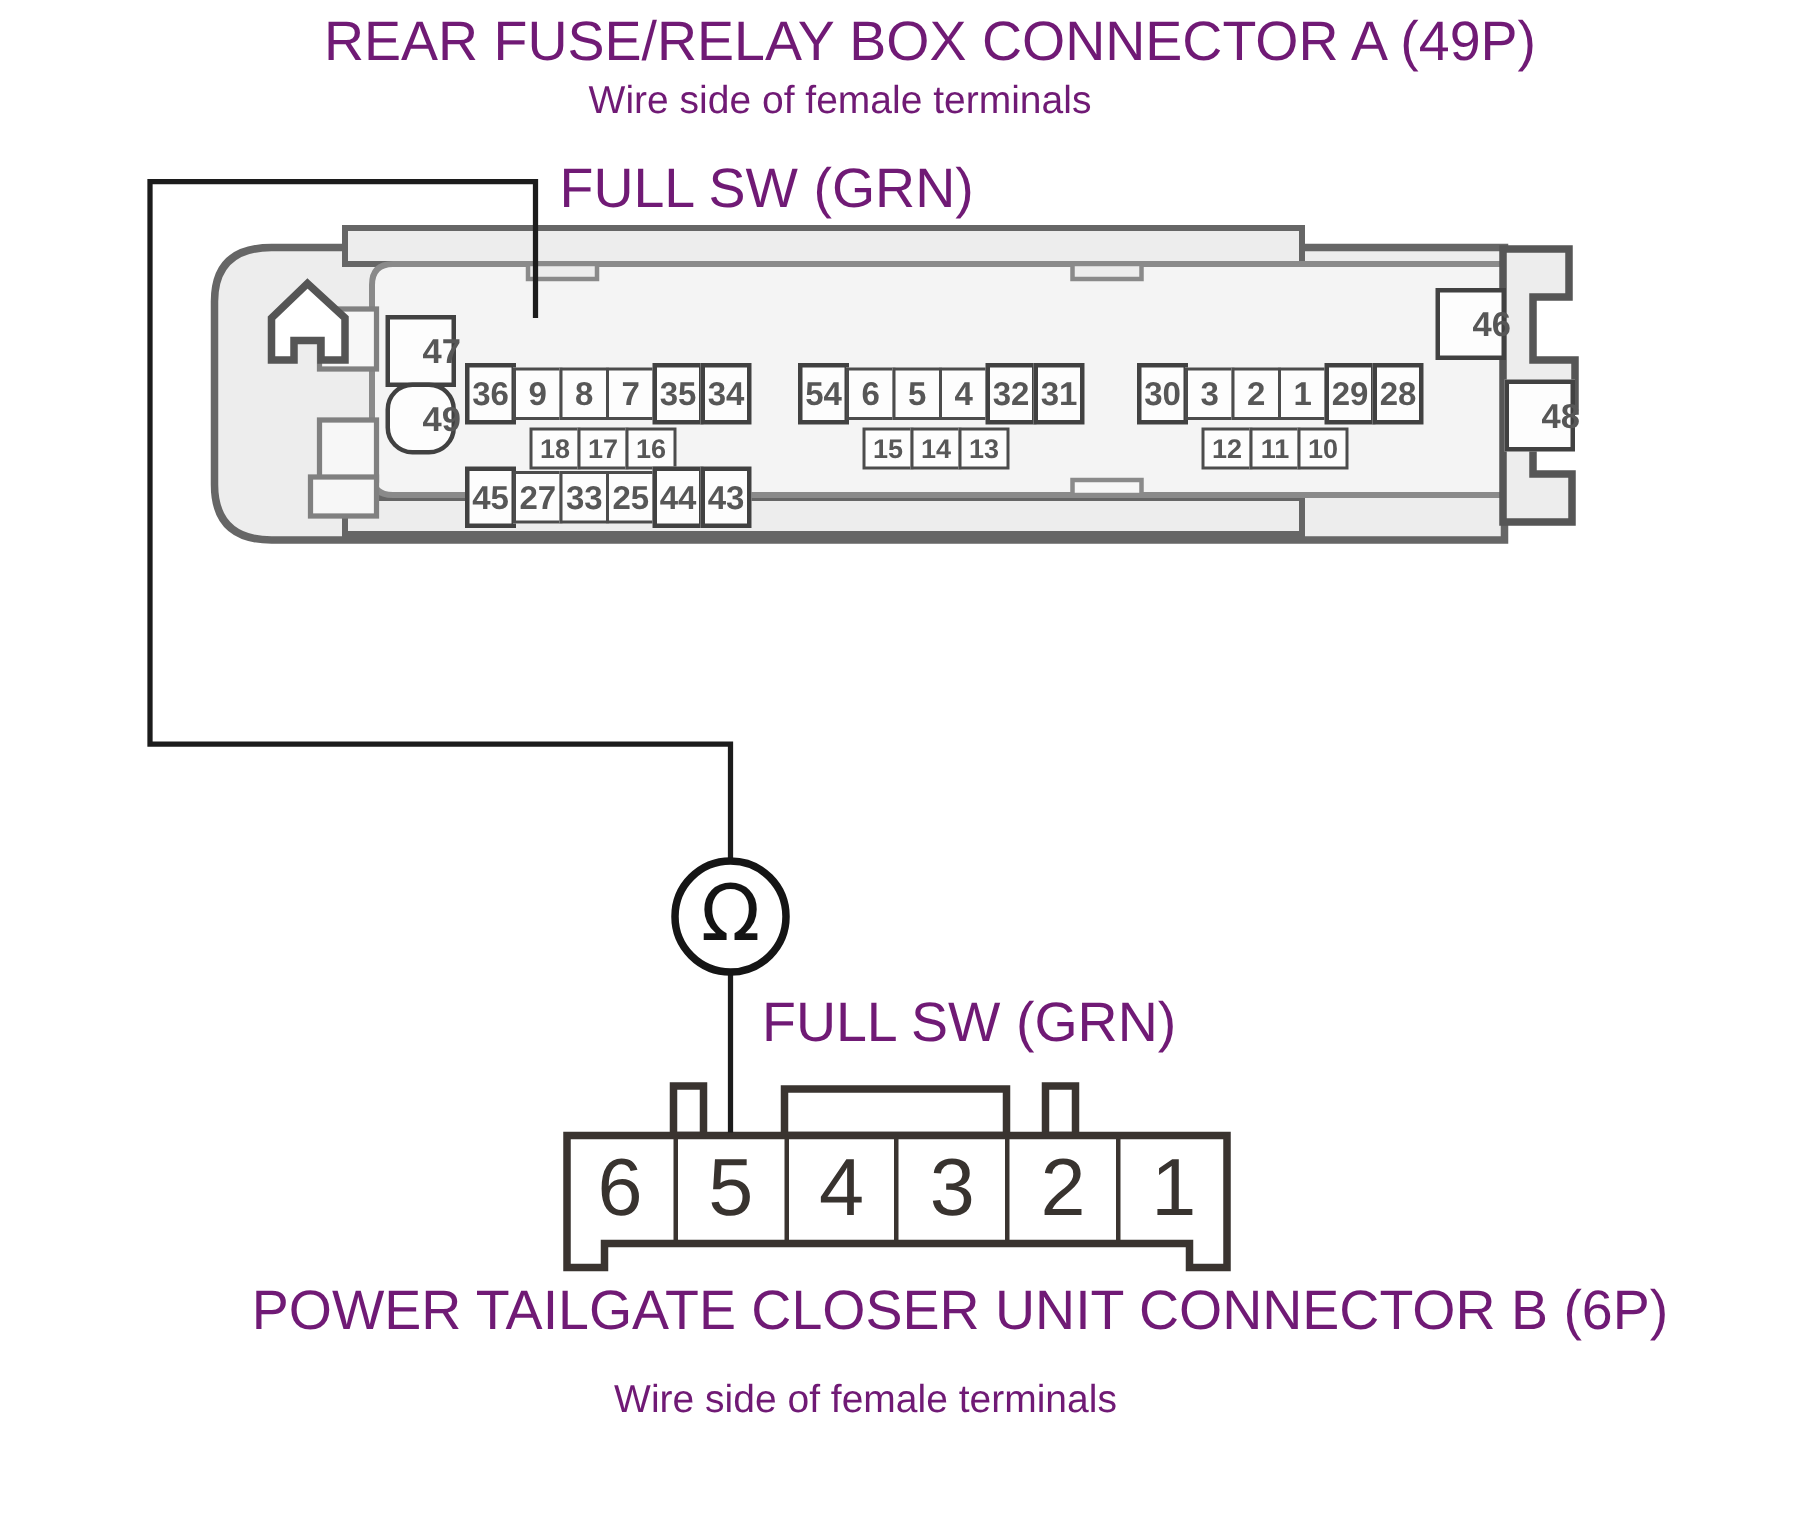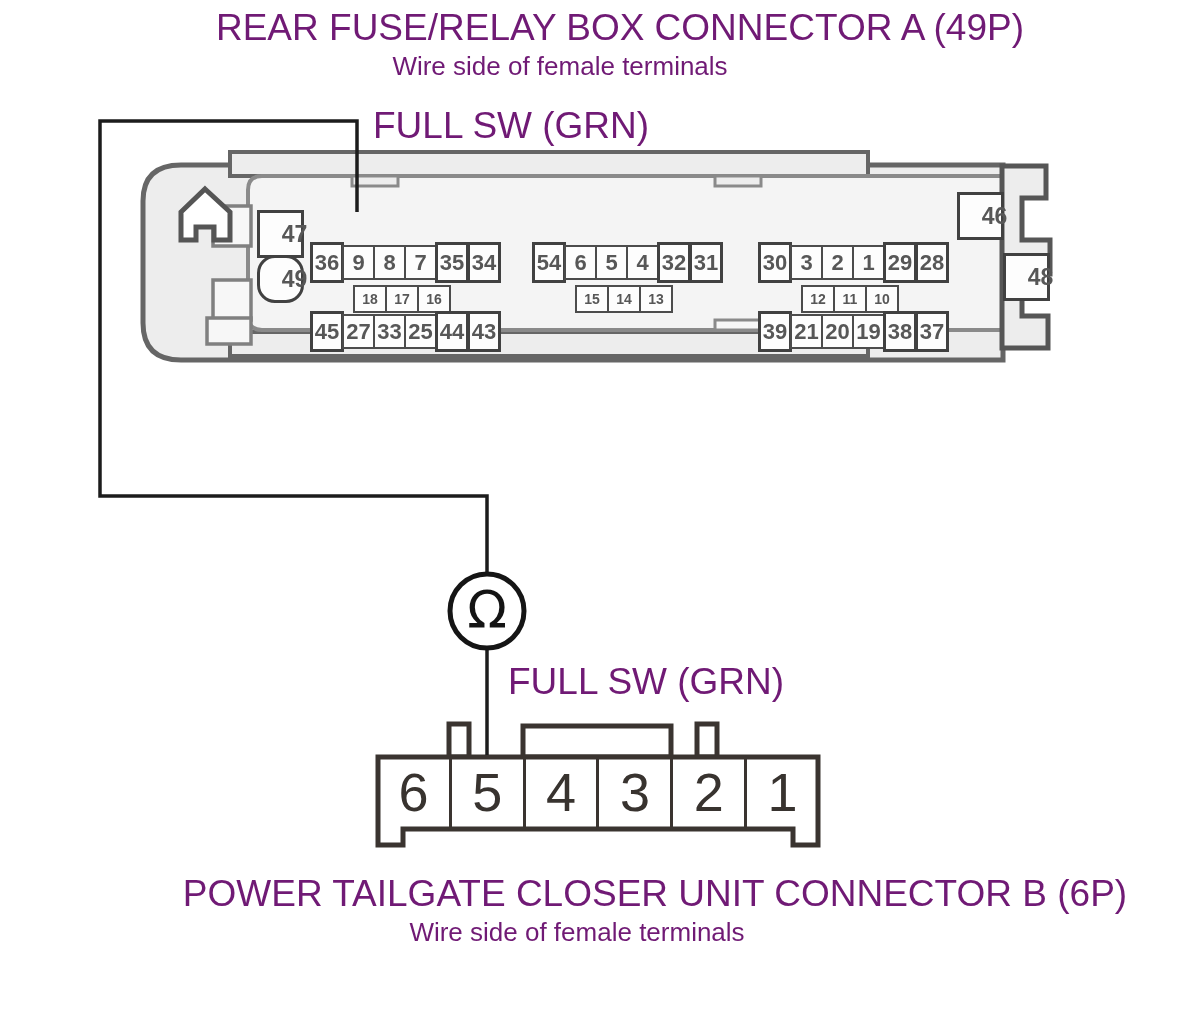--- a/index.html
+++ b/index.html
@@ -17,21 +17,21 @@
   .pgroup{position:absolute;top:0;width:196px;height:112px;margin-top:40px;}
   .g1{left:0;} .g2{left:222px;} .g3{left:448px;}
   .prow{position:absolute;display:flex;}
   .rtop{left:0;top:0;}
   .rmid{left:43px;top:43px;}
   .rbot{left:0;top:69px;justify-content:space-between;}
   .cell{box-sizing:border-box;background:#fdfdfd;display:flex;align-items:center;justify-content:center;
         font-weight:700;color:#575757;}
   .cb{width:34px;height:41px;border:3px solid #414141;font-size:22px;}
   .cs{width:33px;height:35px;border:2px solid #4c4c4c;margin-top:3px;font-size:22px;}
-  .cm{width:34px;height:28px;border:2px solid #4c4c4c;font-size:14px;}
+  .cm{width:34px;height:28px;border:2px solid #4c4c4c;font-size:18px;}
   .prow > .cell + .cell{margin-left:-2px;}
 
   .sidepin{position:absolute;box-sizing:border-box;width:47px;height:48px;border:3px solid #414141;
            background:#fdfdfd;display:flex;align-items:center;justify-content:center;
            font-size:23px;font-weight:700;color:#575757;z-index:2;padding-left:28px;}
 
   
   .bcells{position:absolute;left:378px;top:757px;width:440px;height:70px;display:flex;z-index:2;}
   .bcell{flex:1;display:flex;align-items:center;justify-content:center;font-size:54px;color:#38332f;}
   .bcell + .bcell{border-left:3px solid #3a3430;}
@@ -70,21 +70,21 @@
 
     <polyline points="357,212 357,121 100,121 100,496 487,496 487,574" fill="none" stroke="#1c1c1c" stroke-width="3.5"></polyline>
     <line x1="487" y1="649" x2="487" y2="755" stroke="#1c1c1c" stroke-width="3.5"></line>
     <circle cx="487" cy="611" r="37" fill="#ffffff" stroke="#151515" stroke-width="5"></circle>
   </svg>
 
   <div class="txt t-big centerx" style="left:620px;top:8px;">REAR FUSE/RELAY BOX CONNECTOR A (49P)</div>
   <div class="txt t-med centerx" style="left:560px;top:52px;">Wire side of female terminals</div>
   <div class="txt t-big" style="left:373px;top:106px;">FULL SW (GRN)</div>
   <div class="txt t-big" style="left:508px;top:662px;">FULL SW (GRN)</div>
-  <div class="txt t-big centerx" style="left:640px;top:874px;margin-left:15px;">POWER TAILGATE CLOSER UNIT CONNECTOR B (6P)</div>
+  <div class="txt t-big centerx" style="left:640px;top:854px;">POWER TAILGATE CLOSER UNIT CONNECTOR B (6P)</div>
   <div class="txt t-med centerx" style="left:577px;top:918px;">Wire side of female terminals</div>
   <div class="ohm">Ω</div>
 
   <div class="sidepin" style="left:257px;top:210px;">47</div>
   <div class="sidepin" style="left:257px;top:255px;border-radius:18px;">49</div>
   <div class="sidepin" style="left:957px;top:192px;">46</div>
   <div class="sidepin" style="left:957px;top:253px;margin-left:46px;">48</div>
 
   <div class="pinfield">
 
@@ -135,28 +135,20 @@
         <div class="cell cs">2</div>
         <div class="cell cs">1</div>
         <div class="cell cb">29</div>
         <div class="cell cb">28</div>
       </div>
       <div class="prow rmid">
         <div class="cell cm">12</div>
         <div class="cell cm">11</div>
         <div class="cell cm">10</div>
       </div>
-      <div class="prow rbot">
-        <div class="cell cb">39</div>
-        <div class="cell cs">21</div>
-        <div class="cell cs">20</div>
-        <div class="cell cs">19</div>
-        <div class="cell cb">38</div>
-        <div class="cell cb">37</div>
-      </div>
     </div>
 
   </div>
 
   <div class="bcells">
     <div class="bcell">6</div>
     <div class="bcell">5</div>
     <div class="bcell">4</div>
     <div class="bcell">3</div>
     <div class="bcell">2</div>

